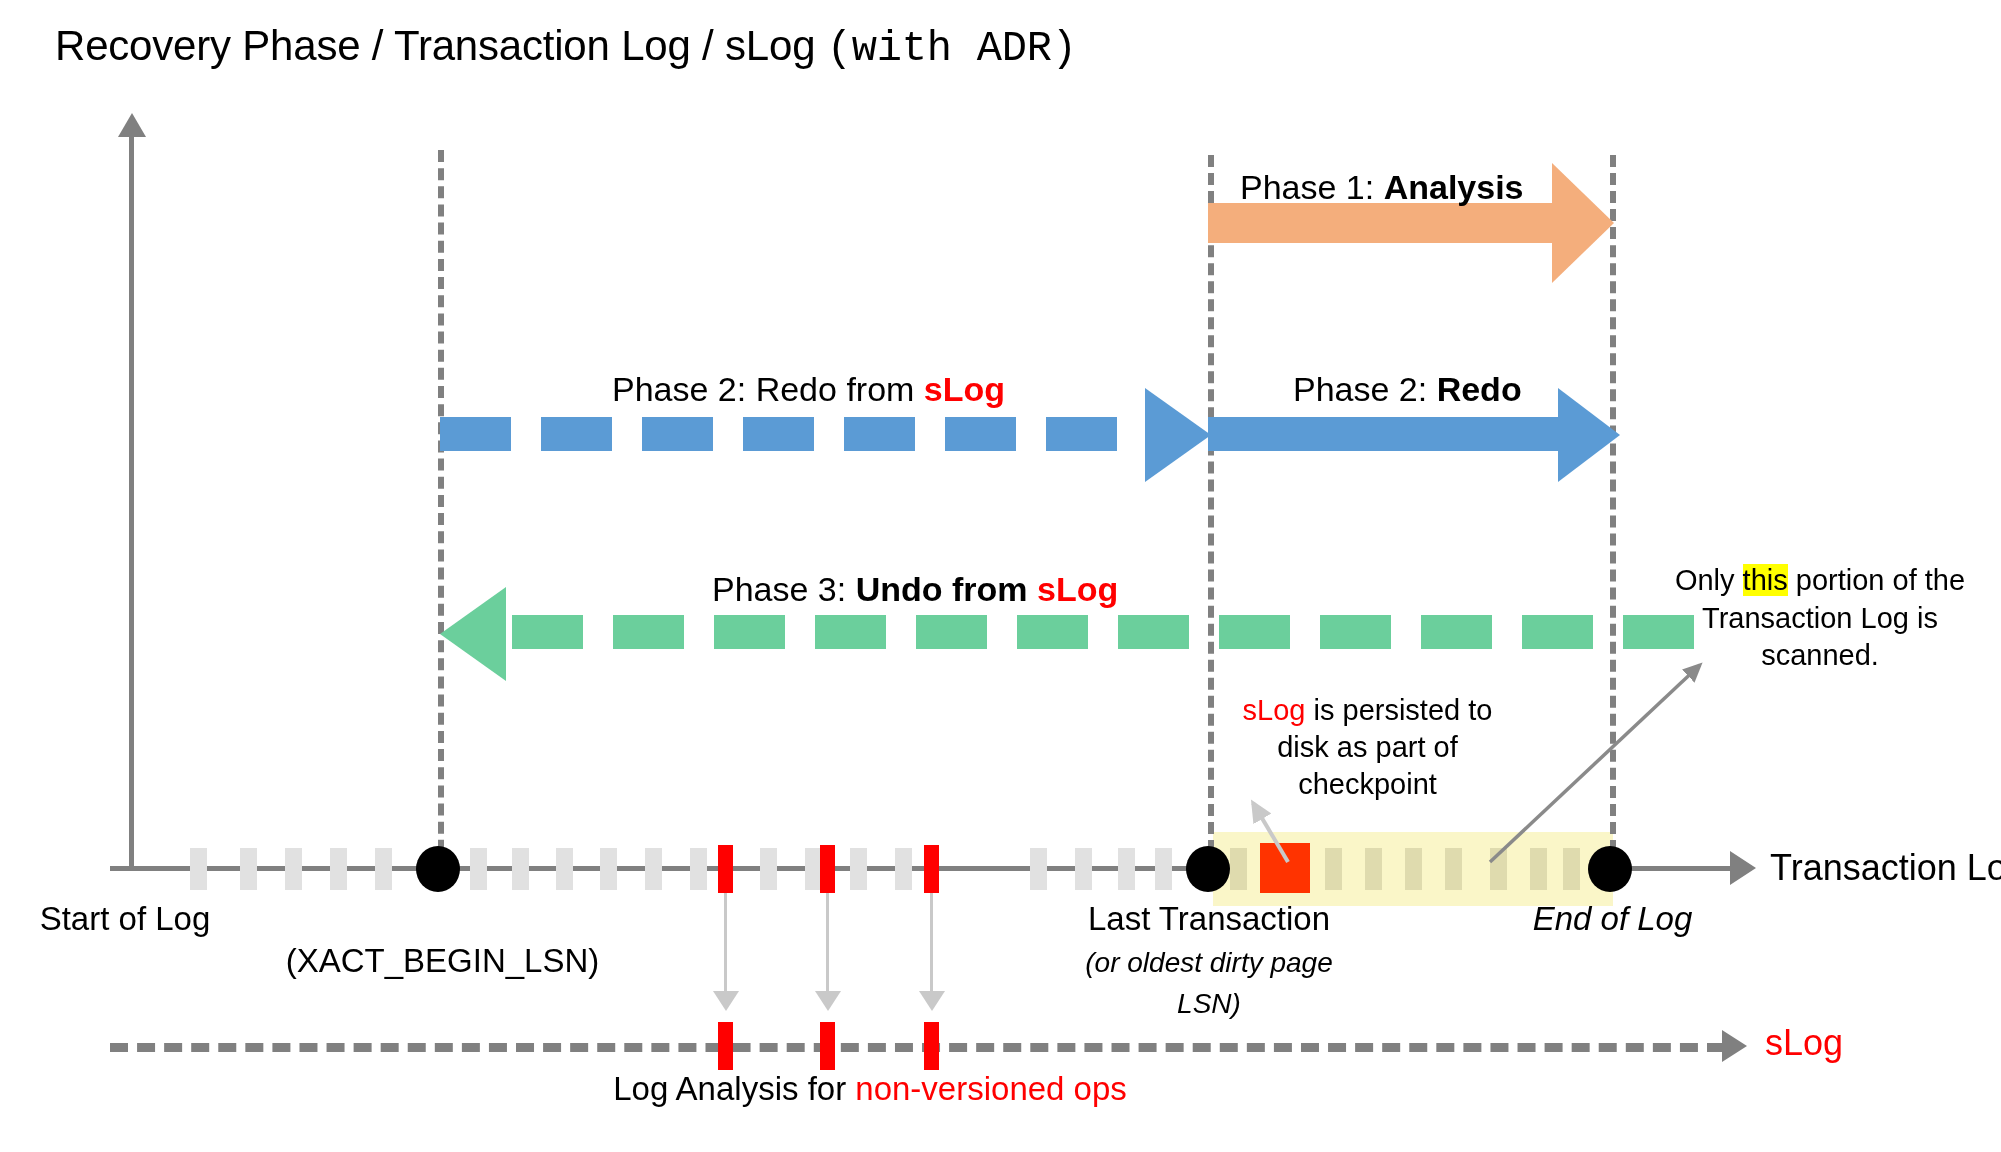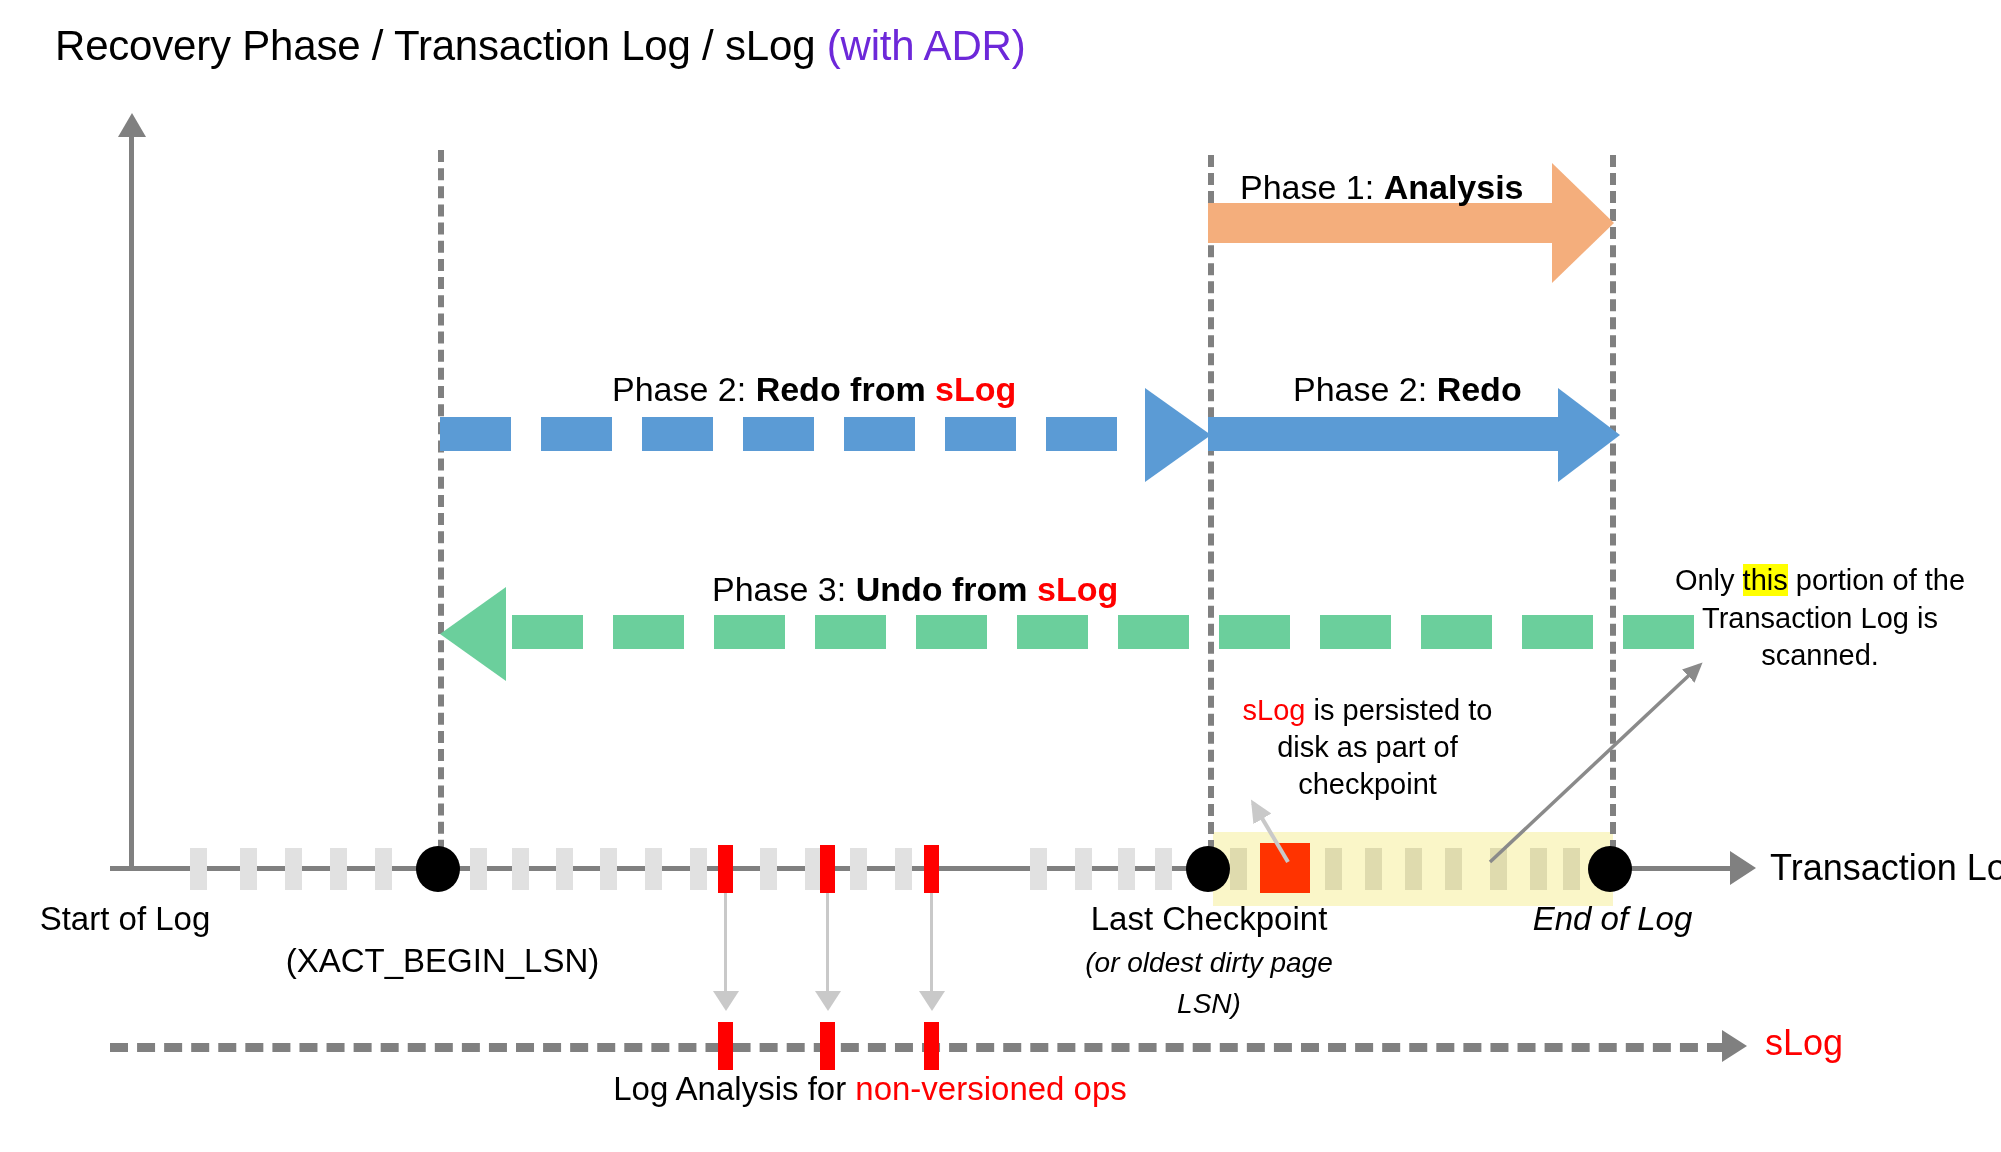--- a/index.html
+++ b/index.html
@@ -1,20 +1,20 @@
 <!DOCTYPE html>
 <html><head>
 <meta charset="utf-8">
 <style>
   html,body{margin:0;padding:0;background:#ffffff;}
   body{width:2001px;height:1152px;position:relative;overflow:hidden;
        font-family:"Liberation Sans","DejaVu Sans",sans-serif;color:#000;}
   .abs{position:absolute;}
   #title{left:55px;top:22px;font-size:42px;letter-spacing:-0.2px;white-space:nowrap;}
-  #title .adr{color:#6d28d9;}
+  #title .adr{color:#000000;font-family:Liberation Mono, monospace;}
 
   
   .vaxis-line{left:129px;top:128px;width:5px;height:742px;background:#808080;}
   .vaxis-head{left:118px;top:113px;width:0;height:0;
      border-left:14px solid transparent;border-right:14px solid transparent;
      border-bottom:24px solid #808080;}
 
   .tl-line{left:110px;top:866px;width:1625px;height:5px;background:#808080;}
   .tl-head{left:1730px;top:851px;width:0;height:0;
      border-top:17px solid transparent;border-bottom:17px solid transparent;
@@ -46,21 +46,21 @@
   #p1-label{left:1240px;top:168px;font-size:34px;white-space:nowrap;}
   #p1-label b{font-weight:bold;}
 
   
   #p2d-wrap{left:440px;top:417px;width:700px;height:34px;}
   .seg-blue{position:absolute;top:0;height:34px;background:#5B9BD5;}
   #p2d-head{left:1145px;top:388px;width:0;height:0;
      border-top:47px solid transparent;border-bottom:47px solid transparent;
      border-left:66px solid #5B9BD5;}
   #p2d-label{left:612px;top:370px;font-size:34px;white-space:nowrap;}
-  #p2d-label b{font-weight:bold;}
+  #p2d-label b{font-weight:normal;}
   .slogred{color:#FF0000;font-weight:bold;}
 
   
   #p2s-bar{left:1208px;top:417px;width:355px;height:34px;background:#5B9BD5;}
   #p2s-head{left:1558px;top:388px;width:0;height:0;
      border-top:47px solid transparent;border-bottom:47px solid transparent;
      border-left:62px solid #5B9BD5;}
   #p2s-label{left:1293px;top:370px;font-size:34px;white-space:nowrap;}
   #p2s-label b{font-weight:bold;}
 
@@ -221,21 +221,21 @@
   <span>Only </span><mark class="hl">this</mark><span> portion of the</span><br>
   <span>Transaction Log is scanned.</span>
 </div>
 
 <div class="blabel" id="lbl-start">Start of Log</div>
 <div class="blabel" id="lbl-oldest">
   <br>
   <span>(XACT_BEGIN_LSN)</span>
 </div>
 <div class="blabel" id="lbl-ckpt">
-  <span>Last Checkpoint</span><br>
+  <span>Last Transaction</span><br>
   <i>(or oldest dirty page</i><br>
   <i>LSN)</i>
 </div>
 <div class="blabel" id="lbl-end">End of Log</div>
 
 <div class="abs" id="slog-dash"></div>
 <div class="abs" id="slog-head"></div>
 <div class="abs" id="slog-label">sLog</div>
 <div id="slog-ticks">
     <div class="stick" style="left: 718px;"></div>

